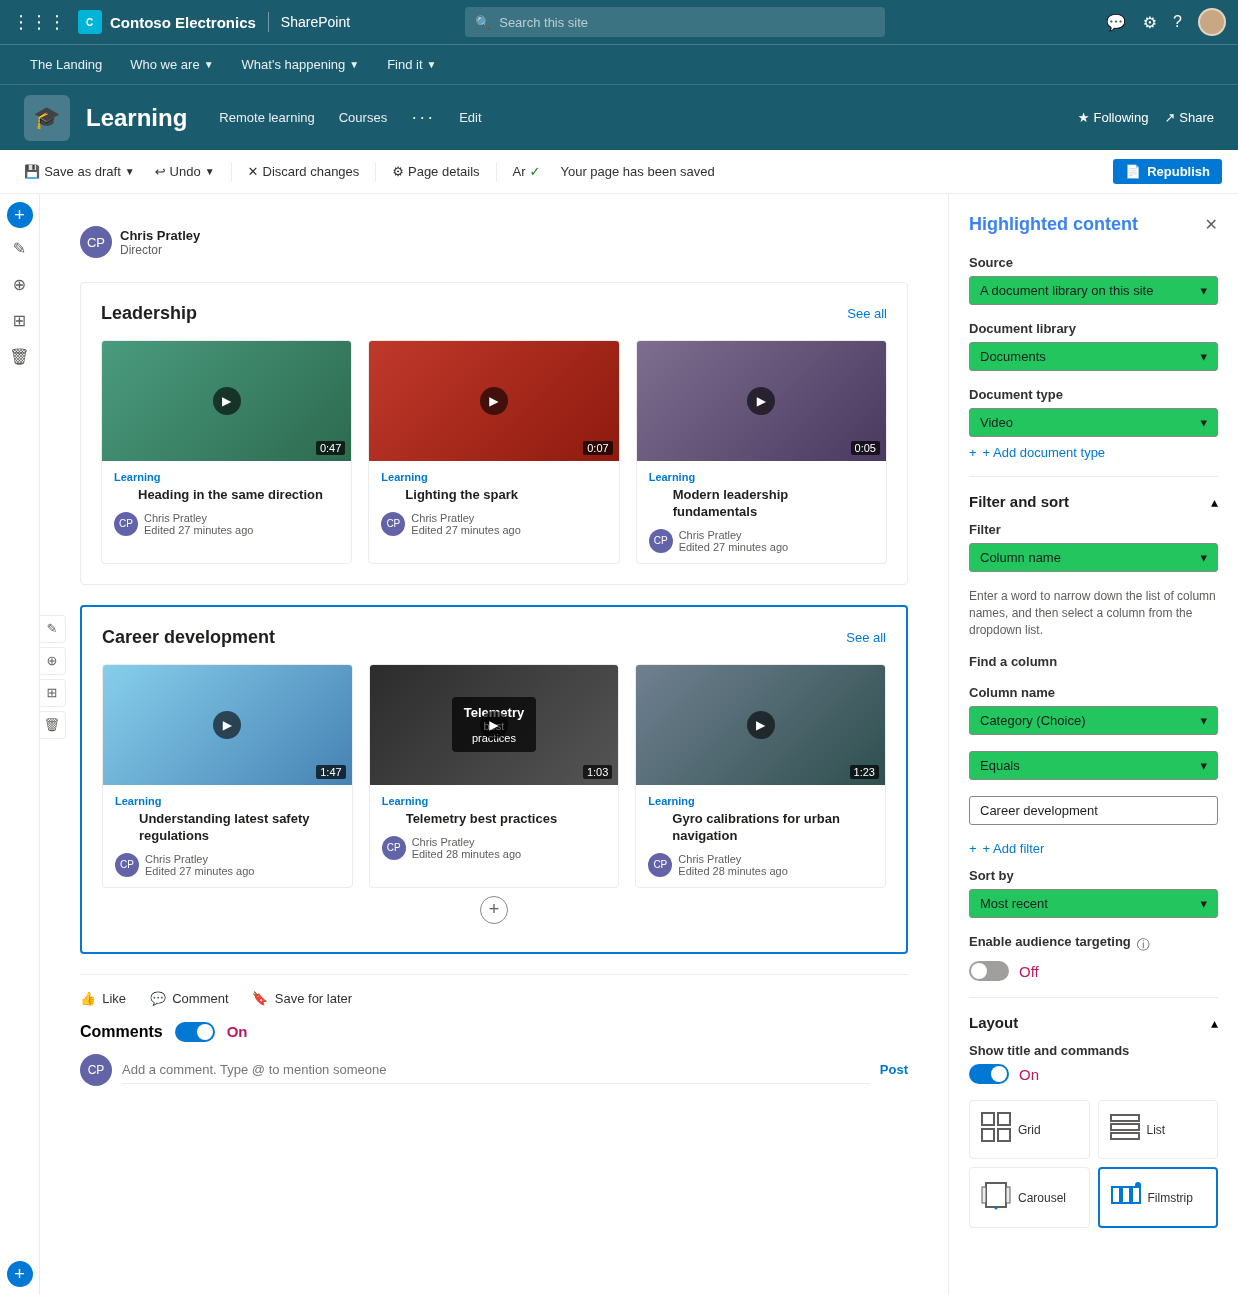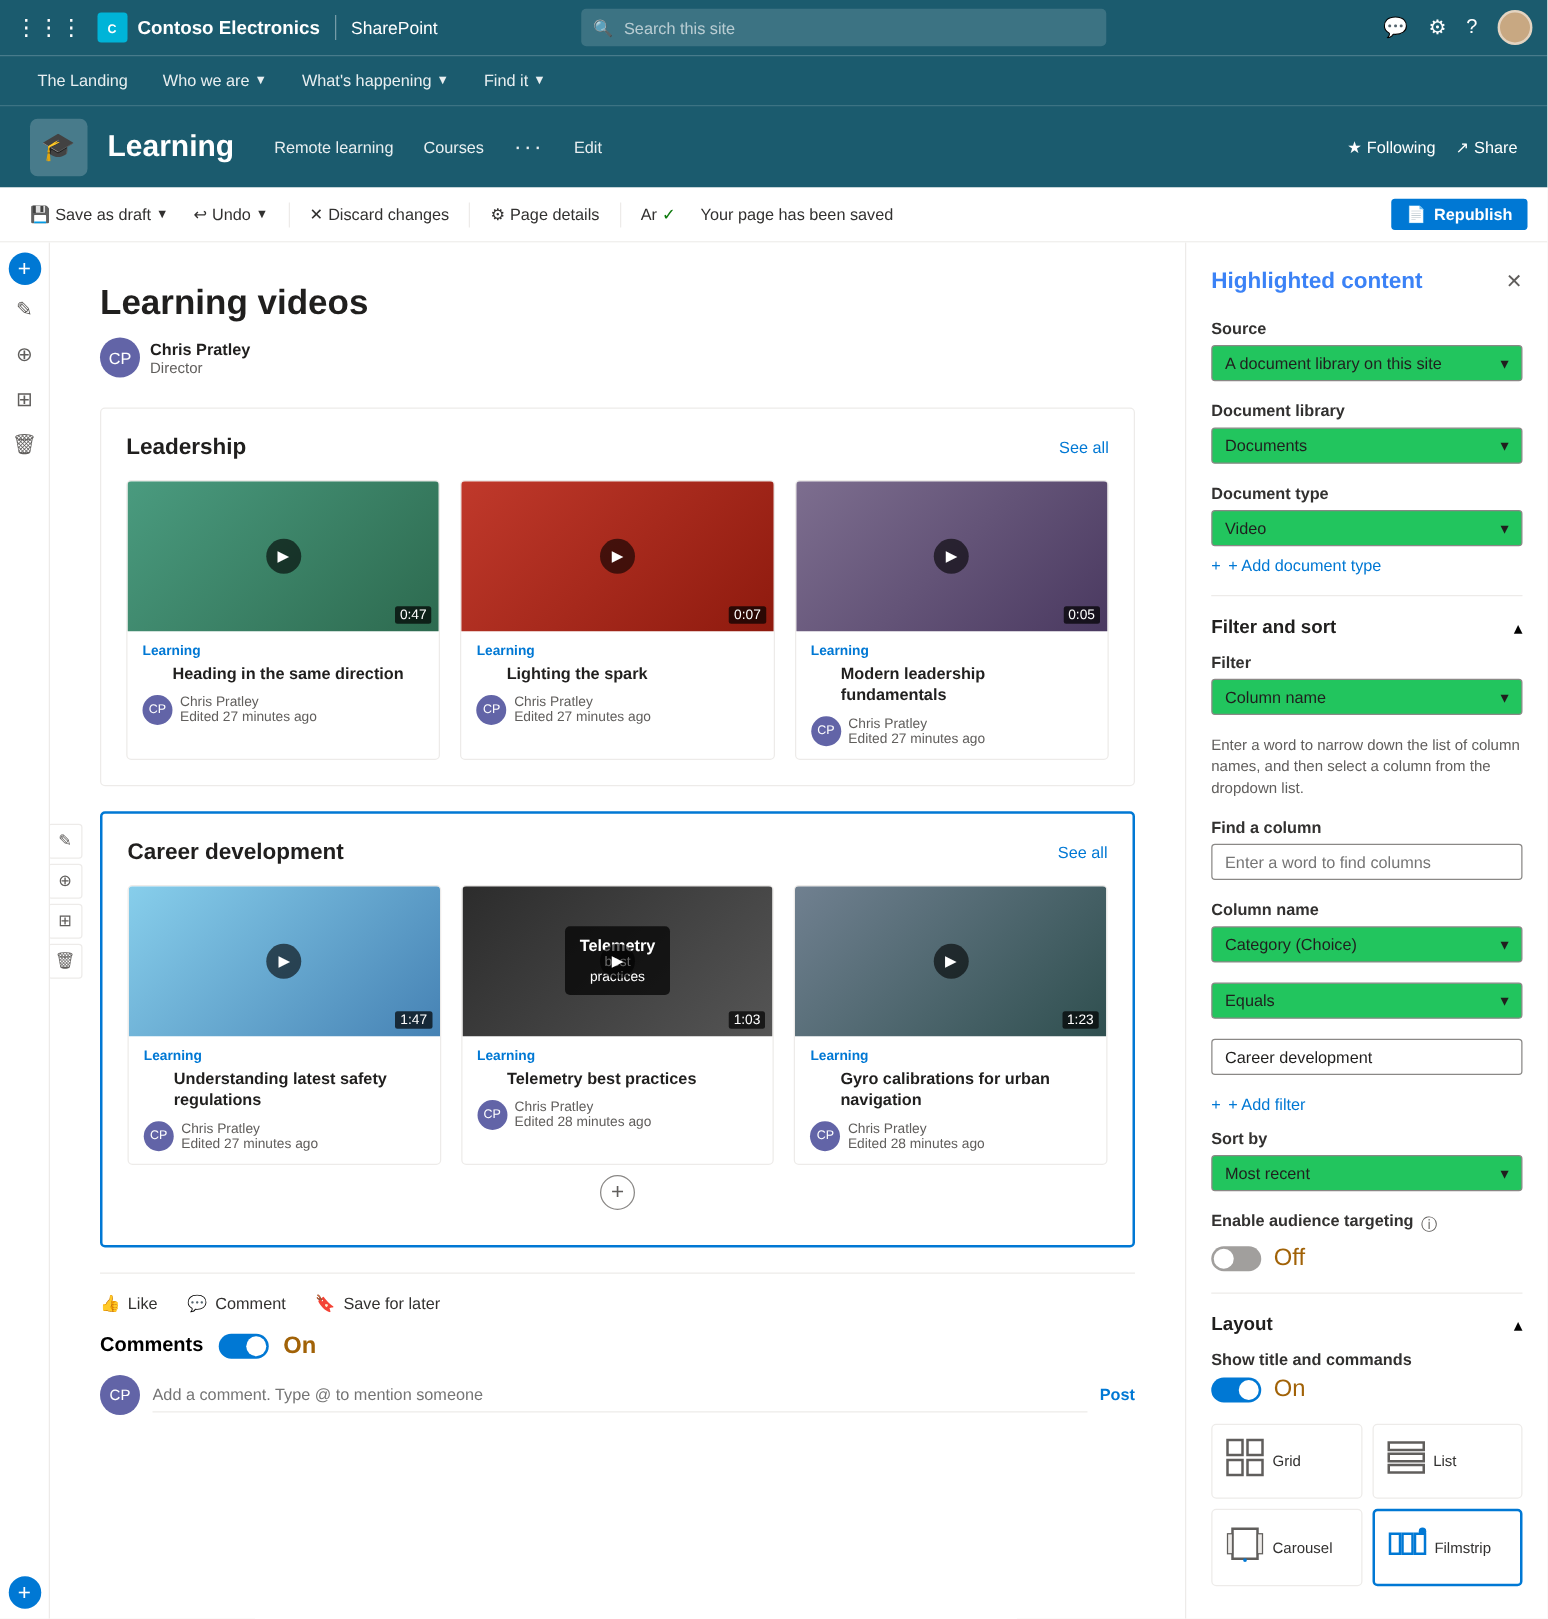--- a/index.html
+++ b/index.html
@@ -264,21 +264,21 @@
       width: 40px; height: 20px;
       border-radius: 10px;
       display: flex; align-items: center;
       padding: 2px;
       cursor: pointer;
       position: relative;
     }
     .toggle.on { background: #0078d4; justify-content: flex-end; }
     .toggle.off { background: #a19f9d; justify-content: flex-start; }
     .toggle-thumb { width: 16px; height: 16px; border-radius: 50%; background: white; }
-    .toggle-label { font-size: 19px; color: #a16207; }
+    .toggle-label { font-size: 15px; color: #be185d; }
     .comment-input-row {
       display: flex; align-items: center; gap: 10px;
     }
     .comment-avatar { width: 32px; height: 32px; border-radius: 50%; background: #6264a7; color: white; display: flex; align-items: center; justify-content: center; font-size: 12px; flex-shrink: 0; }
     .comment-input {
       flex: 1;
       border: none;
       border-bottom: 1px solid #edebe9;
       padding: 6px 0;
       font-size: 13px;
@@ -500,21 +500,20 @@
     <div class="sb-icon">✎</div>
     <div class="sb-icon">⊕</div>
     <div class="sb-icon">⊞</div>
     <div class="sb-icon">🗑</div>
     <div style="margin-top:auto;"></div>
     <div class="sb-add">+</div>
   </div>
 
   <div class="content-area">
 
-    <div class="page-title-main">Learning videos</div>
 
     <div class="author-row">
       <div class="author-avatar">CP</div>
       <div class="author-info">
         <div class="author-name">Chris Pratley</div>
         <div class="author-role">Director</div>
       </div>
     </div>
 
     <div class="content-section">
@@ -739,21 +738,20 @@
         <span>▾</span>
       </div>
     </div>
 
     <div class="panel-row">
       <p class="panel-text">Enter a word to narrow down the list of column names, and then select a column from the dropdown list.</p>
     </div>
 
     <div class="panel-row">
       <div class="panel-section-title">Find a column</div>
-      <input class="text-input" type="text" placeholder="Enter a word to find columns" style="">
     </div>
 
     <div class="panel-row">
       <div class="panel-section-title">Column name</div>
       <div class="dropdown">
         <span>Category (Choice)</span>
         <span>▾</span>
       </div>
     </div>
 

